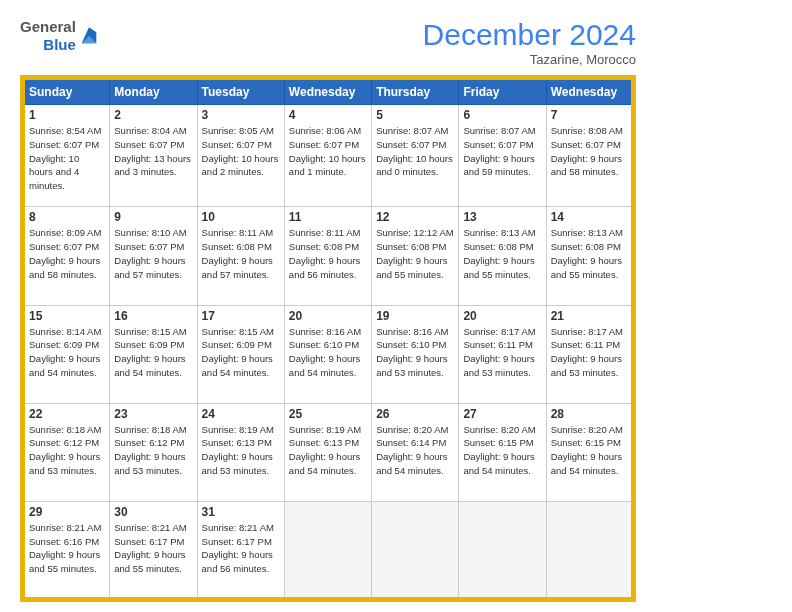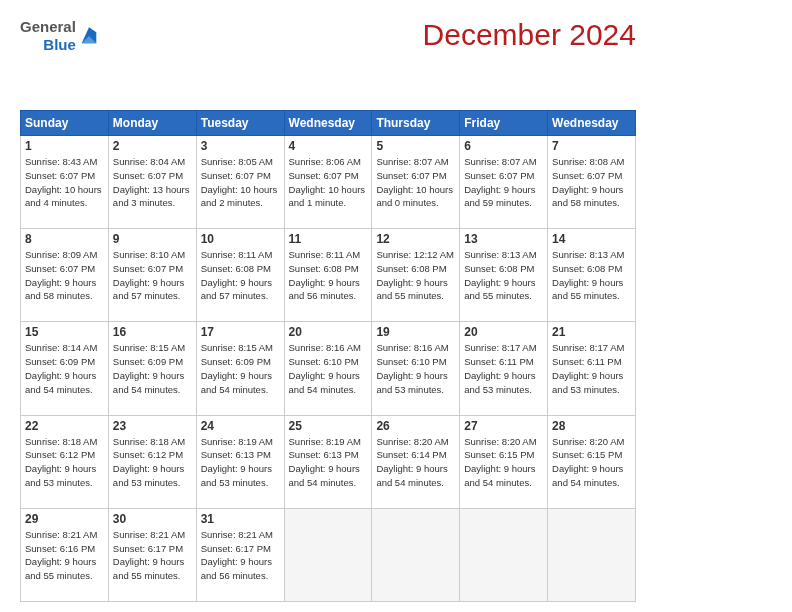--- a/index.html
+++ b/index.html
@@ -38,33 +38,32 @@
       width: 22px;
       height: 22px;
       margin-left: 2px;
     }
     .title-block {
       text-align: right;
     }
     .month-title {
       font-size: 30px;
       font-weight: normal;
-      color: #b91c1c;
+      color: #3b82f6;
     }
     .location {
       font-size: 13px;
       color: #555;
     }
     .calendar {
       flex: 1;
-      border: 1px solid #eab308;
+      border: 5px solid #eab308;
       border-collapse: collapse;
       width: 100%;
       table-layout: fixed;
-      margin-top: 48px;
     }
     .calendar th {
       background: #2a6bbf;
       color: #fff;
       font-size: 12px;
       font-weight: bold;
       padding: 5px 4px;
       text-align: left;
       border: 1px solid #1a5aaa;
     }
@@ -104,41 +103,42 @@
           </div>
           <svg class="logo-icon" viewBox="0 0 30 30" xmlns="http://www.w3.org/2000/svg">
             <polygon points="5,25 25,25 25,10 15,3" fill="#1a6bbf"></polygon>
             <polygon points="5,25 15,15 25,25" fill="#5599dd"></polygon>
           </svg>
         </div>
       </div>
     </div>
     <div class="title-block">
       <div class="month-title">December 2024</div>
+      <div class="location">Tazarine, Morocco</div>
     </div>
   </div>
 
   <table class="calendar">
     <thead>
       <tr>
         <th>Sunday</th>
         <th>Monday</th>
         <th>Tuesday</th>
         <th>Wednesday</th>
         <th>Thursday</th>
         <th>Friday</th>
         <th>Wednesday</th>
       </tr>
     </thead>
     <tbody id="calendar-body">
     <tr>
           <td>
             <span class="day-num">1</span>
         <div class="day-info">
-          <span>Sunrise: 8:43 AM</span><br>
+          <span>Sunrise: 8:54 AM</span><br>
           <span>Sunset: 6:07 PM</span><br>
           <span>Daylight: 10 hours and 4 minutes.</span>
         </div>
           </td>
           <td>
             <span class="day-num">2</span>
         <div class="day-info">
           <span>Sunrise: 8:04 AM</span><br>
           <span>Sunset: 6:07 PM</span><br>
           <span>Daylight: 13 hours and 3 minutes.</span>

